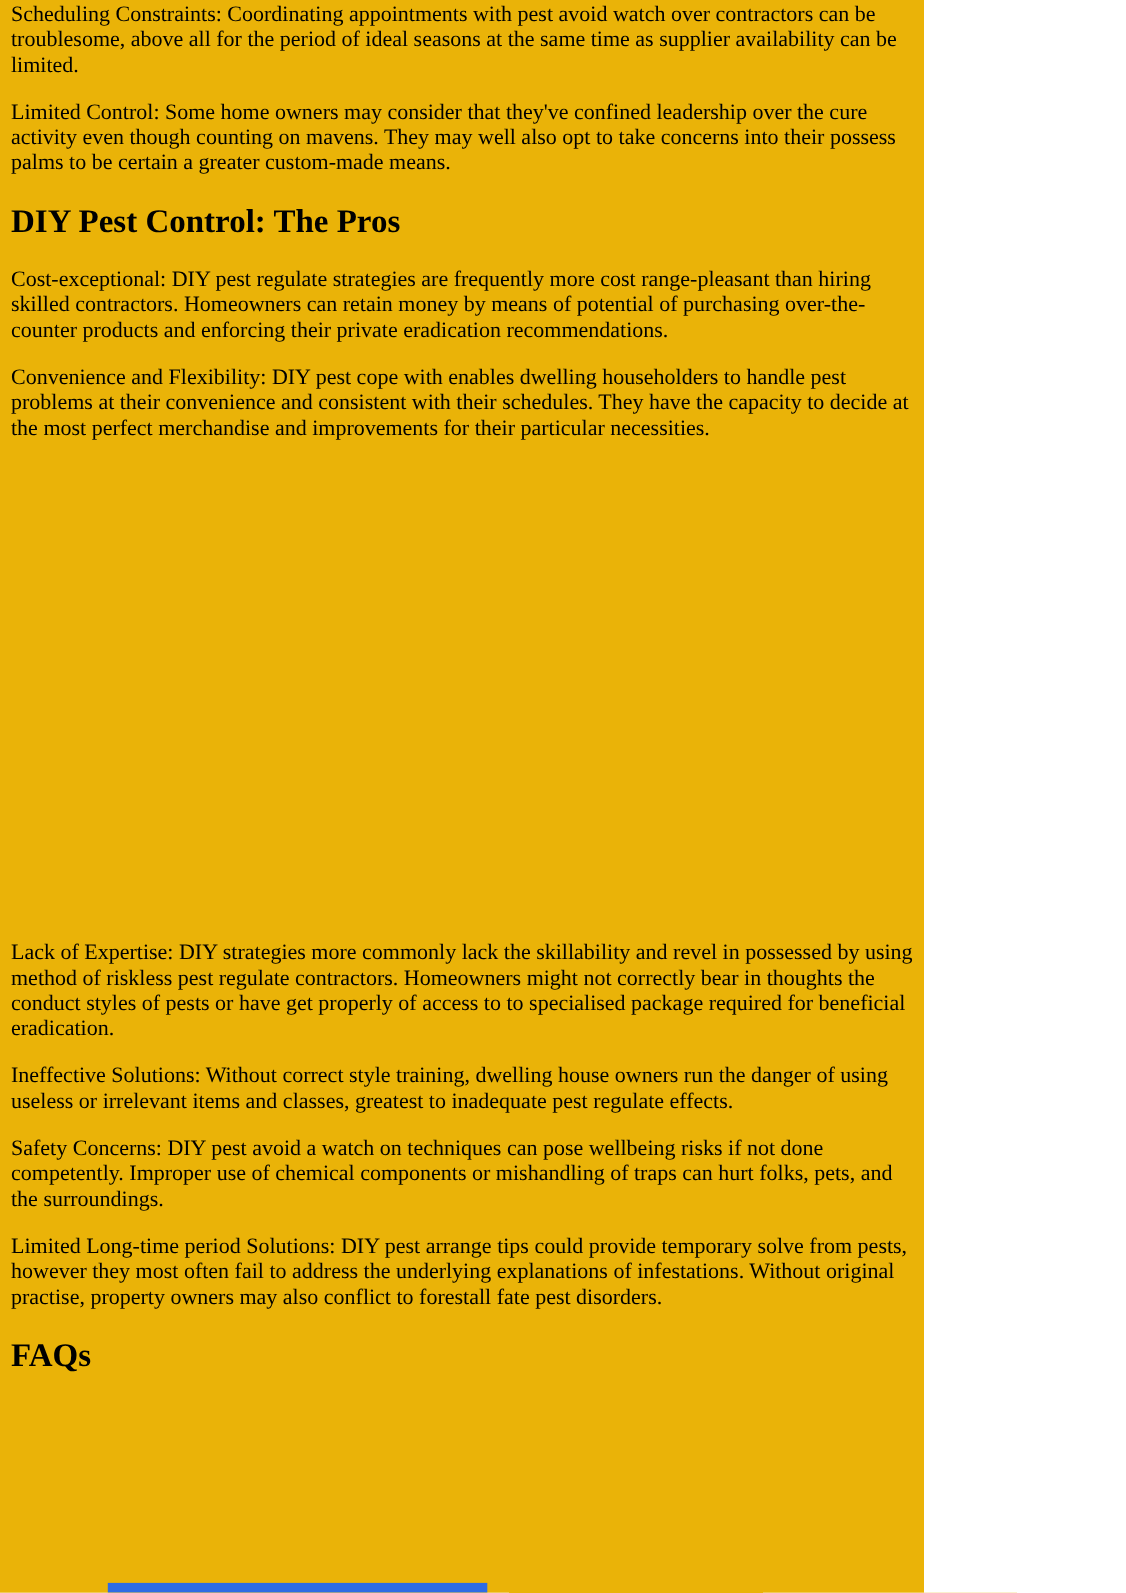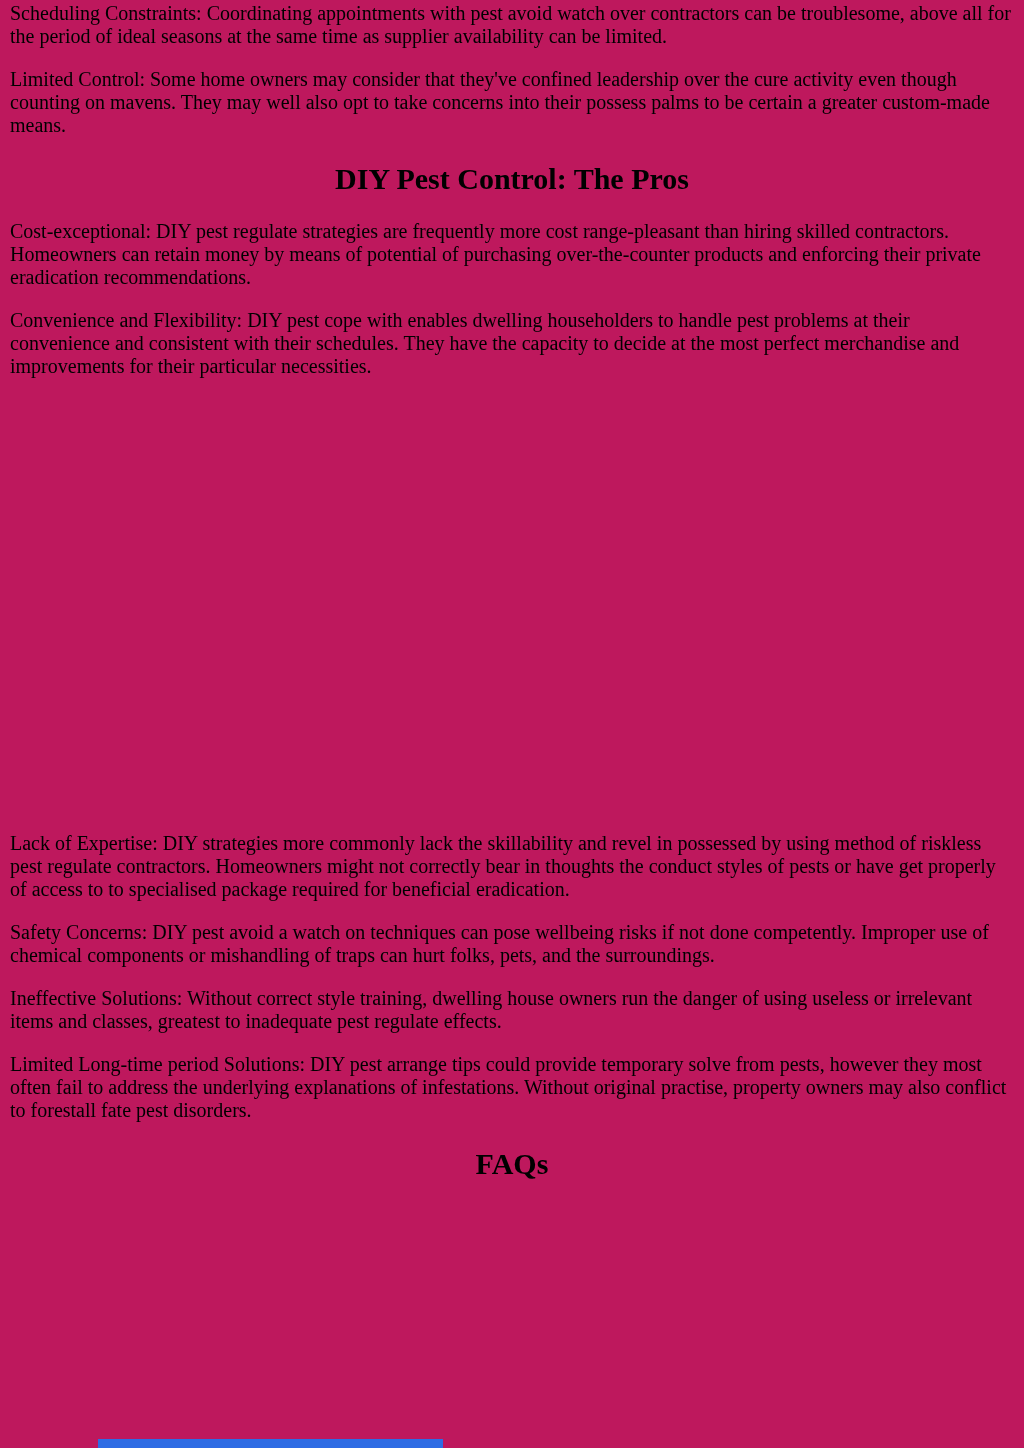--- a/index.html
+++ b/index.html
@@ -1,42 +1,41 @@
 <!DOCTYPE html>
 <html><head>
 <meta charset="utf-8">
 <style>
   * { box-sizing: border-box; }
   html, body { margin: 0; padding: 0; }
   .page {
     position: relative;
-    width: 1024px;
+    width: 840px;
     height: 1448px;
-    background: #be185d;
+    background: #eab308;
     overflow: hidden;
     font-family: "Liberation Serif", "DejaVu Serif", serif;
     font-size: 20px;
     line-height: 23px;
     color: #000000;
   }
   .content {
     padding: 2px 10px 0 10px;
   }
   .content p {
     margin: 20px 0;
   }
   .content p.first {
     margin-top: 0;
   }
   .content h2 {
     font-size: 30px;
     line-height: 33px;
     font-weight: bold;
     margin: 25px 0;
-    text-align: center;
   }
   .image-gap {
     height: 414px;
   }
   .clipped-bar {
     position: absolute;
     left: 98px;
     bottom: 0;
     width: 345px;
     height: 9px;
@@ -58,23 +57,23 @@
 
     <p>Convenience and Flexibility: DIY pest cope with enables dwelling householders to handle pest problems at their convenience and consistent with their schedules. They have the capacity to decide at the most perfect merchandise and improvements for their particular necessities.</p>
 
     <div class="image-gap"></div>
 
 
 
 
     <p>Lack of Expertise: DIY strategies more commonly lack the skillability and revel in possessed by using method of riskless pest regulate contractors. Homeowners might not correctly bear in thoughts the conduct styles of pests or have get properly of access to to specialised package required for beneficial eradication.</p>
 
+    <p>Ineffective Solutions: Without correct style training, dwelling house owners run the danger of using useless or irrelevant items and classes, greatest to inadequate pest regulate effects.</p>
+
     <p>Safety Concerns: DIY pest avoid a watch on techniques can pose wellbeing risks if not done competently. Improper use of chemical components or mishandling of traps can hurt folks, pets, and the surroundings.</p>
-
-    <p>Ineffective Solutions: Without correct style training, dwelling house owners run the danger of using useless or irrelevant items and classes, greatest to inadequate pest regulate effects.</p>
 
     <p>Limited Long-time period Solutions: DIY pest arrange tips could provide temporary solve from pests, however they most often fail to address the underlying explanations of infestations. Without original practise, property owners may also conflict to forestall fate pest disorders.</p>
 
     <h2>FAQs</h2>
 
   </div>
 
   <div class="clipped-bar" style="background-color: rgb(46, 108, 228);"></div>
 </div>
 

